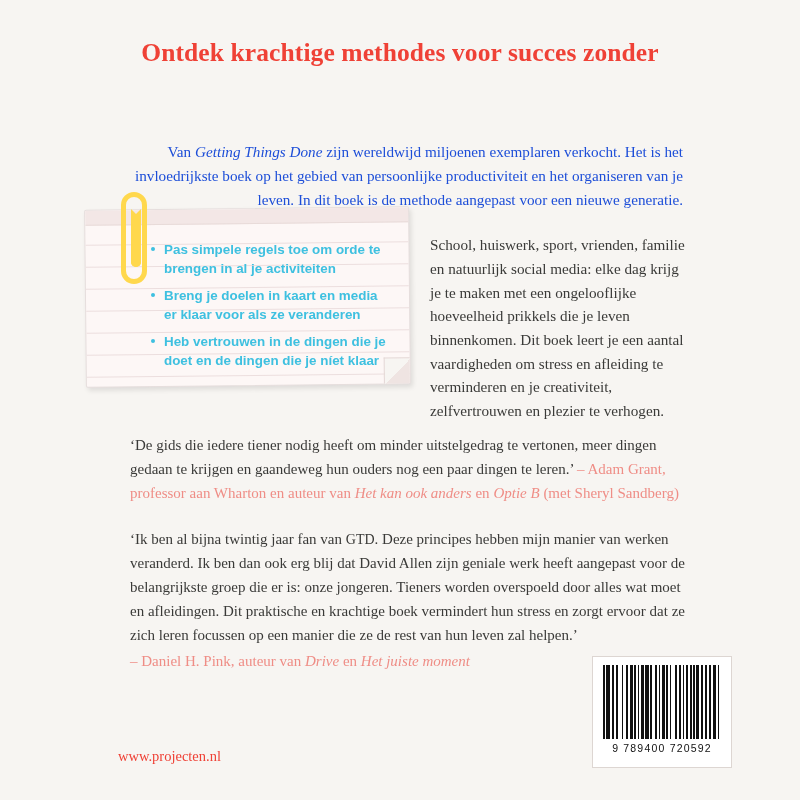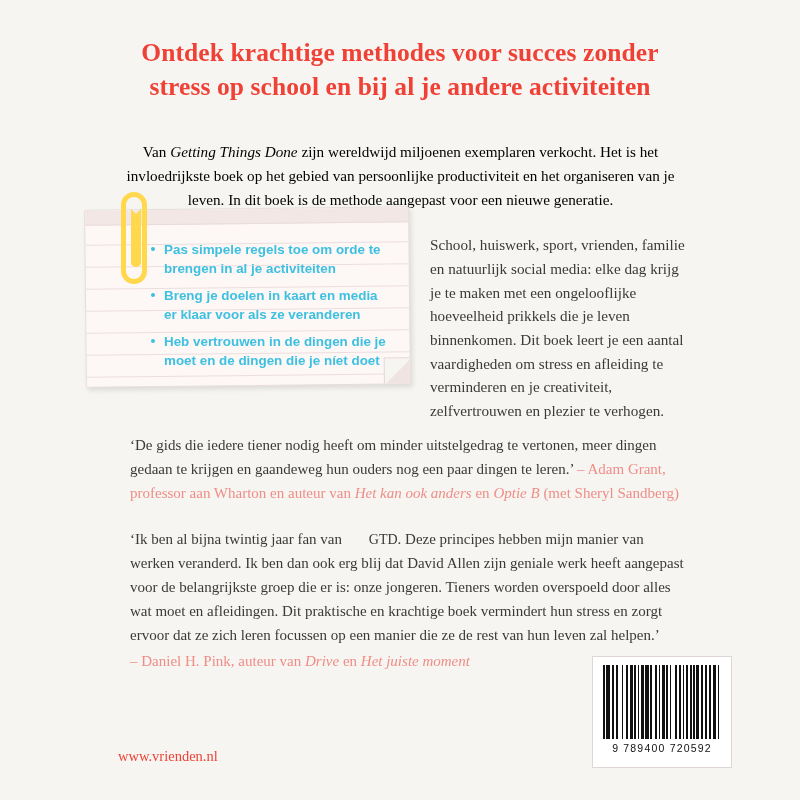--- a/index.html
+++ b/index.html
@@ -41,22 +41,22 @@
   }
 
   
   .intro {
     position: absolute;
     top: 125px;
     left: 118px;
     width: 565px;
     font-size: 15.2px;
     line-height: 1.58;
-    color: #000000;
-    text-align: center;
+    color: #1d4ed8;
+    text-align: right;
   }
   .intro .it {
     font-style: italic;
   }
 
   
   .notepad {
     position: absolute;
     top: 208px;
     left: 85px;
@@ -182,21 +182,20 @@
     top: 512px;
     left: 130px;
     width: 560px;
     font-size: 15px;
     line-height: 1.6;
     color: #3a3a38;
   }
   .quote2 .sc {
     font-variant: small-caps;
     font-size: 14px;
-    margin-left: 23px;
   }
   .quote2 .attr {
     display: block;
     text-align: left;
     color: #ef8d86;
     margin-top: 2px;
   }
   .quote2 .it {
     font-style: italic;
   }
@@ -243,21 +242,20 @@
     color: #111;
   }
 </style>
 </head>
 <body>
 
 <div class="page">
 
   <div class="headline">
     <span class="line">Ontdek krachtige methodes voor succes zonder</span>
-    <span class="line">stress op school en bij al je andere activiteiten</span>
   </div>
 
   <p class="intro">
     <span>Van </span><span class="it">Getting Things Done</span><span> zijn wereldwijd miljoenen exemplaren verkocht. Het is het invloedrijkste boek op het gebied van persoonlijke productiviteit en het organiseren van je leven. In dit boek is de methode aangepast voor een nieuwe generatie.</span>
   </p>
 
   <div class="notepad">
     <div class="paper">
       <div class="rule" style="top:34px"></div>
       <div class="rule" style="top:56px"></div>
@@ -265,36 +263,36 @@
       <div class="rule" style="top:100px"></div>
       <div class="rule" style="top:122px"></div>
       <div class="rule" style="top:144px"></div>
       <div class="rule" style="top:166px"></div>
       <div class="corner"></div>
     </div>
     <div class="clip"></div>
     <div class="notelist">
       <div class="noteitem"><span class="dot"></span><span>Pas simpele regels toe om orde te brengen in al je activiteiten</span></div>
       <div class="noteitem"><span class="dot"></span><span>Breng je doelen in kaart en media er klaar voor als ze veranderen</span></div>
-      <div class="noteitem"><span class="dot"></span><span>Heb vertrouwen in de dingen die je moet en de dingen die je níet doet</span></div>
+      <div class="noteitem"><span class="dot"></span><span>Heb vertrouwen in de dingen die je doet en de dingen die je níet klaar</span></div>
     </div>
   </div>
 
   <p class="rightcol">School, huiswerk, sport, vrienden, familie en natuurlijk social media: elke dag krijg je te maken met een ongelooflijke hoeveelheid prikkels die je leven binnenkomen. Dit boek leert je een aantal vaardigheden om stress en afleiding te verminderen en je creativiteit, zelfvertrouwen en plezier te verhogen.</p>
 
   <p class="quote1">
     <span>‘De gids die iedere tiener nodig heeft om minder uitstelgedrag te vertonen, meer dingen gedaan te krijgen en gaandeweg hun ouders nog een paar dingen te leren.’ </span><span class="attr">– Adam Grant, professor aan Wharton en auteur van </span><span class="attr it">Het kan ook anders</span><span class="attr"> en </span><span class="attr it">Optie B</span><span class="attr"> (met Sheryl Sandberg)</span>
   </p>
 
   <p class="quote2">
     <span>‘Ik ben al bijna twintig jaar fan van </span><span class="sc">GTD</span><span>. Deze principes hebben mijn manier van werken veranderd. Ik ben dan ook erg blij dat David Allen zijn geniale werk heeft aangepast voor de belangrijkste groep die er is: onze jongeren. Tieners worden overspoeld door alles wat moet en afleidingen. Dit praktische en krachtige boek vermindert hun stress en zorgt ervoor dat ze zich leren focussen op een manier die ze de rest van hun leven zal helpen.’</span>
     <span class="attr"><span>– Daniel H. Pink, auteur van </span><span class="it">Drive</span><span> en </span><span class="it">Het juiste moment</span></span>
   </p>
 
-  <div class="website">www.vrienden.nl</div>
+  <div class="website">www.projecten.nl</div>
 
   <div class="barcode-box">
     <div class="bars" id="bars">
         <span style="width: 2px;"></span>
         <span style="width: 2px; background: transparent;"></span>
         <span style="width: 4px;"></span>
         <span style="width: 3px; background: transparent;"></span>
         <span style="width: 3px;"></span>
         <span style="width: 2px; background: transparent;"></span>
         <span style="width: 2px;"></span>

